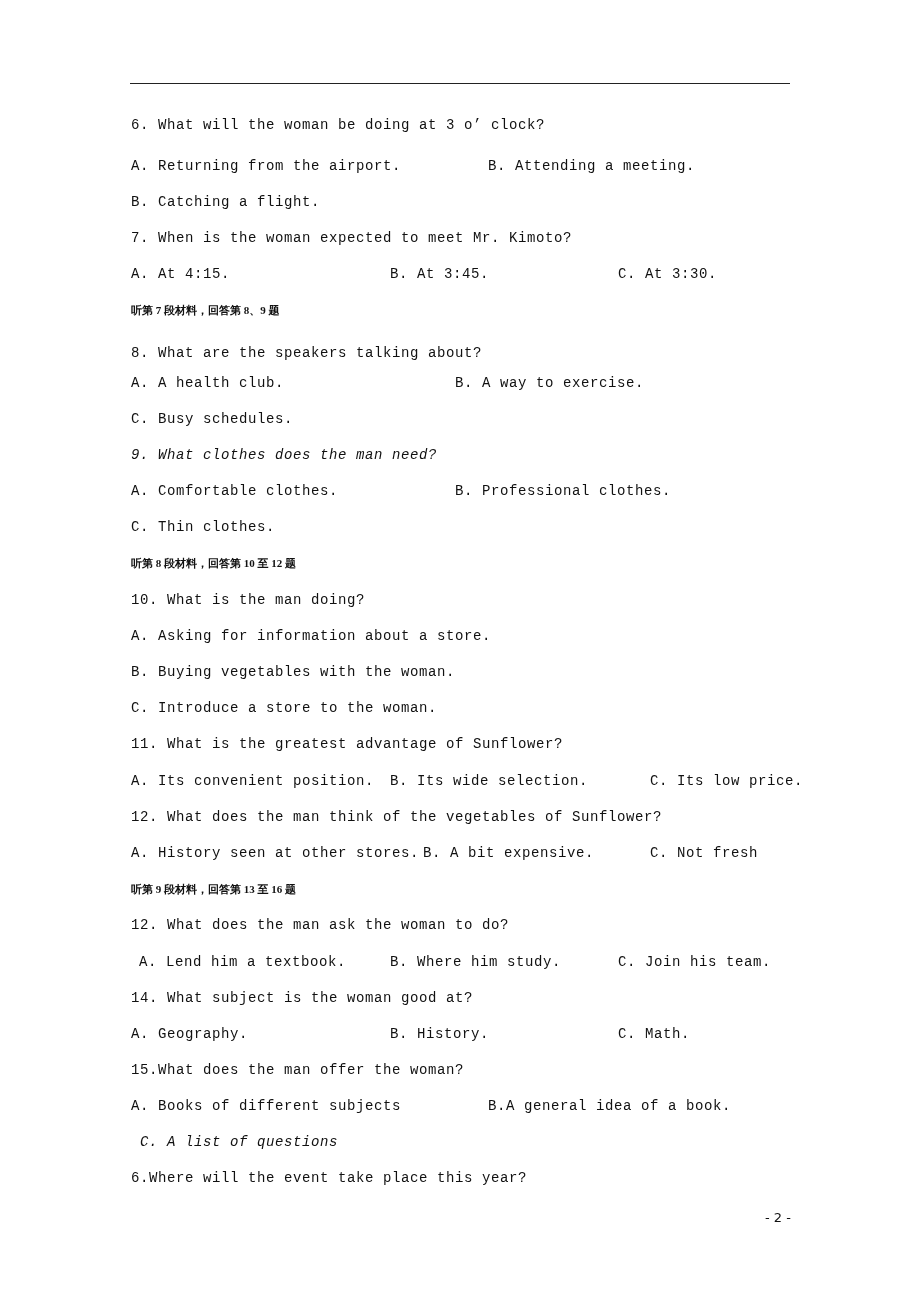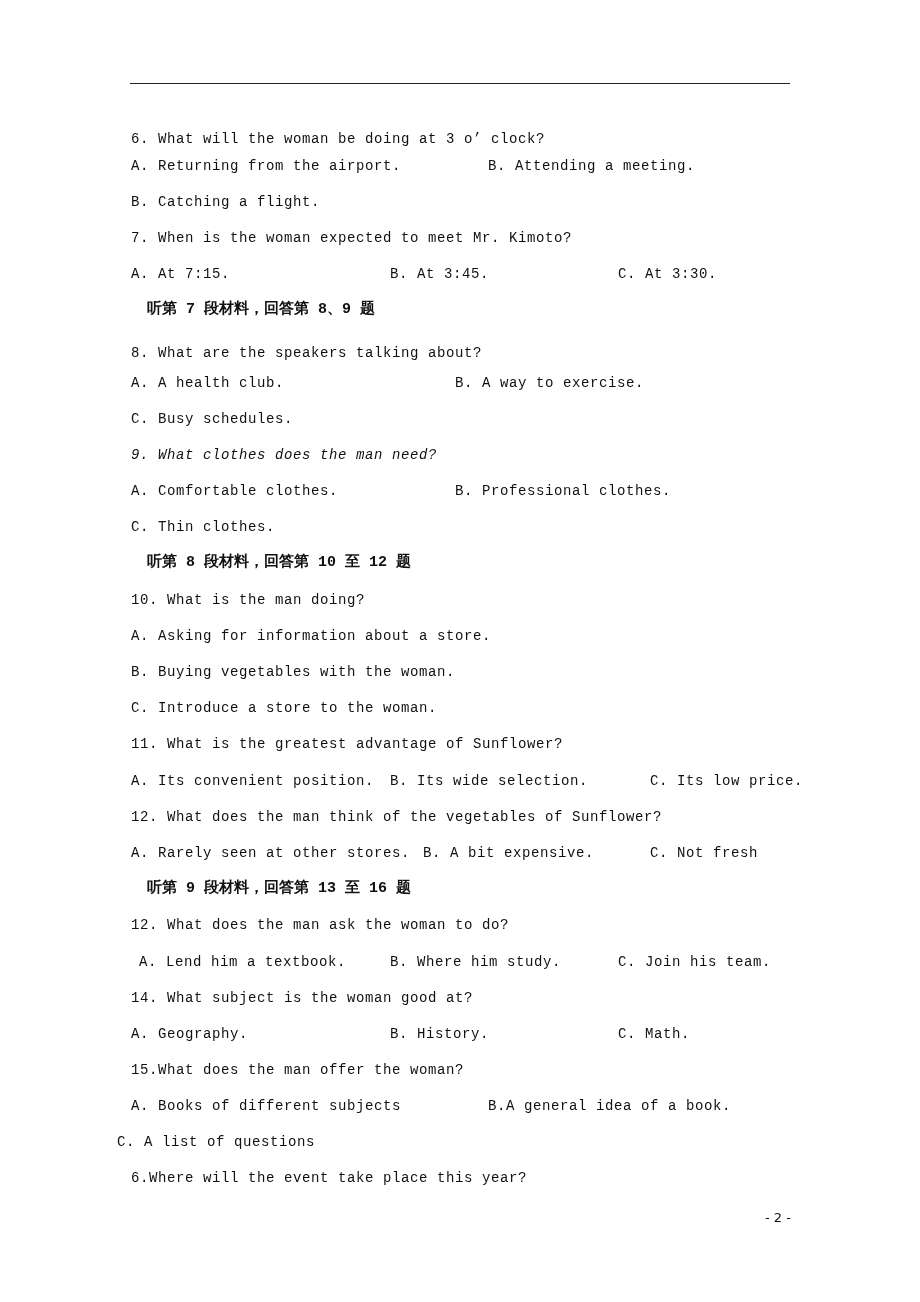--- a/index.html
+++ b/index.html
@@ -3,37 +3,37 @@
   <meta charset="utf-8">
   <style>
     html, body { margin: 0; padding: 0; background: #ffffff; }
     body { width: 920px; height: 1302px; position: relative; overflow: hidden;
            font-family: "Liberation Serif", "DejaVu Serif", serif; color: #111; }
     .rule { position: absolute; left: 130px; top: 83px; width: 660px; height: 0;
             border-top: 1.5px solid #222; }
     .line { position: absolute; left: 131px; font-size: 15px; line-height: 18px;
             white-space: pre; letter-spacing: 0.6px;
             font-family: "Liberation Mono", "DejaVu Sans Mono", monospace; font-size: 14px; }
-    .heading { position: absolute; left: 131px; font-size: 15px; font-weight: bold; line-height: 18px;
-               font-family: Liberation Mono, monospace; white-space: pre; margin-left: 16px; }
+    .heading { position: absolute; left: 131px; font-size: 11px; font-weight: bold; line-height: 18px;
+               font-family: Liberation Serif, serif; white-space: pre; }
     .col { position: absolute; white-space: pre; }
     .pagenum { position: absolute; left: 765px; top: 1210px; font-size: 13px;
                font-family: "DejaVu Sans", sans-serif; }
   </style>
 </head>
 <body>
 
 <div class="rule"></div>
 <div id="content">
-    <div class="line" style="top: 130px;">6. What will the woman be doing at 3 o’ clock?</div>
+    <div class="line" style="top: 116px;">6. What will the woman be doing at 3 o’ clock?</div>
     <div class="line col" style="top: 157px; left: 131px;">A. Returning from the airport.</div>
     <div class="line col" style="top: 157px; left: 488px;">B. Attending a meeting.</div>
     <div class="line col" style="top: 193px; left: 131px;">B. Catching a flight.</div>
     <div class="line" style="top: 229px;">7. When is the woman expected to meet Mr. Kimoto?</div>
-    <div class="line col" style="top: 265px; left: 131px;">A. At 7:15.</div>
+    <div class="line col" style="top: 265px; left: 131px;">A. At 4:15.</div>
     <div class="line col" style="top: 265px; left: 390px;">B. At 3:45.</div>
     <div class="line col" style="top: 265px; left: 618px;">C. At 3:30.</div>
     <div class="heading" style="top: 301px;">听第 7 段材料，回答第 8、9 题</div>
     <div class="line" style="top: 344px; font-family: Liberation Mono, monospace;">8. What are the speakers talking about?</div>
     <div class="line col" style="top: 374px; left: 131px;">A. A health club.</div>
     <div class="line col" style="top: 374px; left: 455px; text-align: center;">B. A way to exercise.</div>
     <div class="line col" style="top: 410px; left: 131px;">C. Busy schedules.</div>
     <div class="line" style="top: 446px; font-style: italic;">9. What clothes does the man need?</div>
     <div class="line col" style="top: 482px; left: 131px;">A. Comfortable clothes.</div>
     <div class="line col" style="top: 482px; left: 455px;">B. Professional clothes.</div>
@@ -41,31 +41,31 @@
     <div class="heading" style="top: 554px;">听第 8 段材料，回答第 10 至 12 题</div>
     <div class="line" style="top: 591px;">10. What is the man doing?</div>
     <div class="line col" style="top: 627px; left: 131px;">A. Asking for information about a store.</div>
     <div class="line col" style="top: 663px; left: 131px;">B. Buying vegetables with the woman.</div>
     <div class="line col" style="top: 699px; left: 131px;">C. Introduce a store to the woman.</div>
     <div class="line" style="top: 735px;">11. What is the greatest advantage of Sunflower?</div>
     <div class="line col" style="top: 772px; left: 131px;">A. Its convenient position.</div>
     <div class="line col" style="top: 772px; left: 390px;">B. Its wide selection.</div>
     <div class="line col" style="top: 772px; left: 650px;">C. Its low price.</div>
     <div class="line" style="top: 808px;">12. What does the man think of the vegetables of Sunflower?</div>
-    <div class="line col" style="top: 844px; left: 131px;">A. Rarely seen at other stores.</div>
+    <div class="line col" style="top: 844px; left: 131px;">A. History seen at other stores.</div>
     <div class="line col" style="top: 844px; left: 423px;">B. A bit expensive.</div>
     <div class="line col" style="top: 844px; left: 650px;">C. Not fresh</div>
     <div class="heading" style="top: 880px;">听第 9 段材料，回答第 13 至 16 题</div>
     <div class="line" style="top: 916px;">12. What does the man ask the woman to do?</div>
     <div class="line col" style="top: 953px; left: 131px; margin-left: 8px;">A. Lend him a textbook.</div>
     <div class="line col" style="top: 953px; left: 390px;">B. Where him study.</div>
     <div class="line col" style="top: 953px; left: 618px;">C. Join his team.</div>
     <div class="line" style="top: 989px; text-align: center;">14. What subject is the woman good at?</div>
     <div class="line col" style="top: 1025px; left: 131px;">A. Geography.</div>
     <div class="line col" style="top: 1025px; left: 390px;">B. History.</div>
     <div class="line col" style="top: 1025px; left: 618px;">C. Math.</div>
     <div class="line" style="top: 1061px;">15.What does the man offer the woman?</div>
     <div class="line col" style="top: 1097px; left: 131px;">A. Books of different subjects</div>
     <div class="line col" style="top: 1097px; left: 488px;">B.A general idea of a book.</div>
-    <div class="line col" style="top: 1133px; left: 117px;">C. A list of questions</div>
+    <div class="line col" style="top: 1133px; left: 140px; font-style: italic;">C. A list of questions</div>
     <div class="line" style="top: 1169px;">6.Where will the event take place this year?</div>
   </div>
 <div class="pagenum">- 2 -</div>
 
 </body></html>

